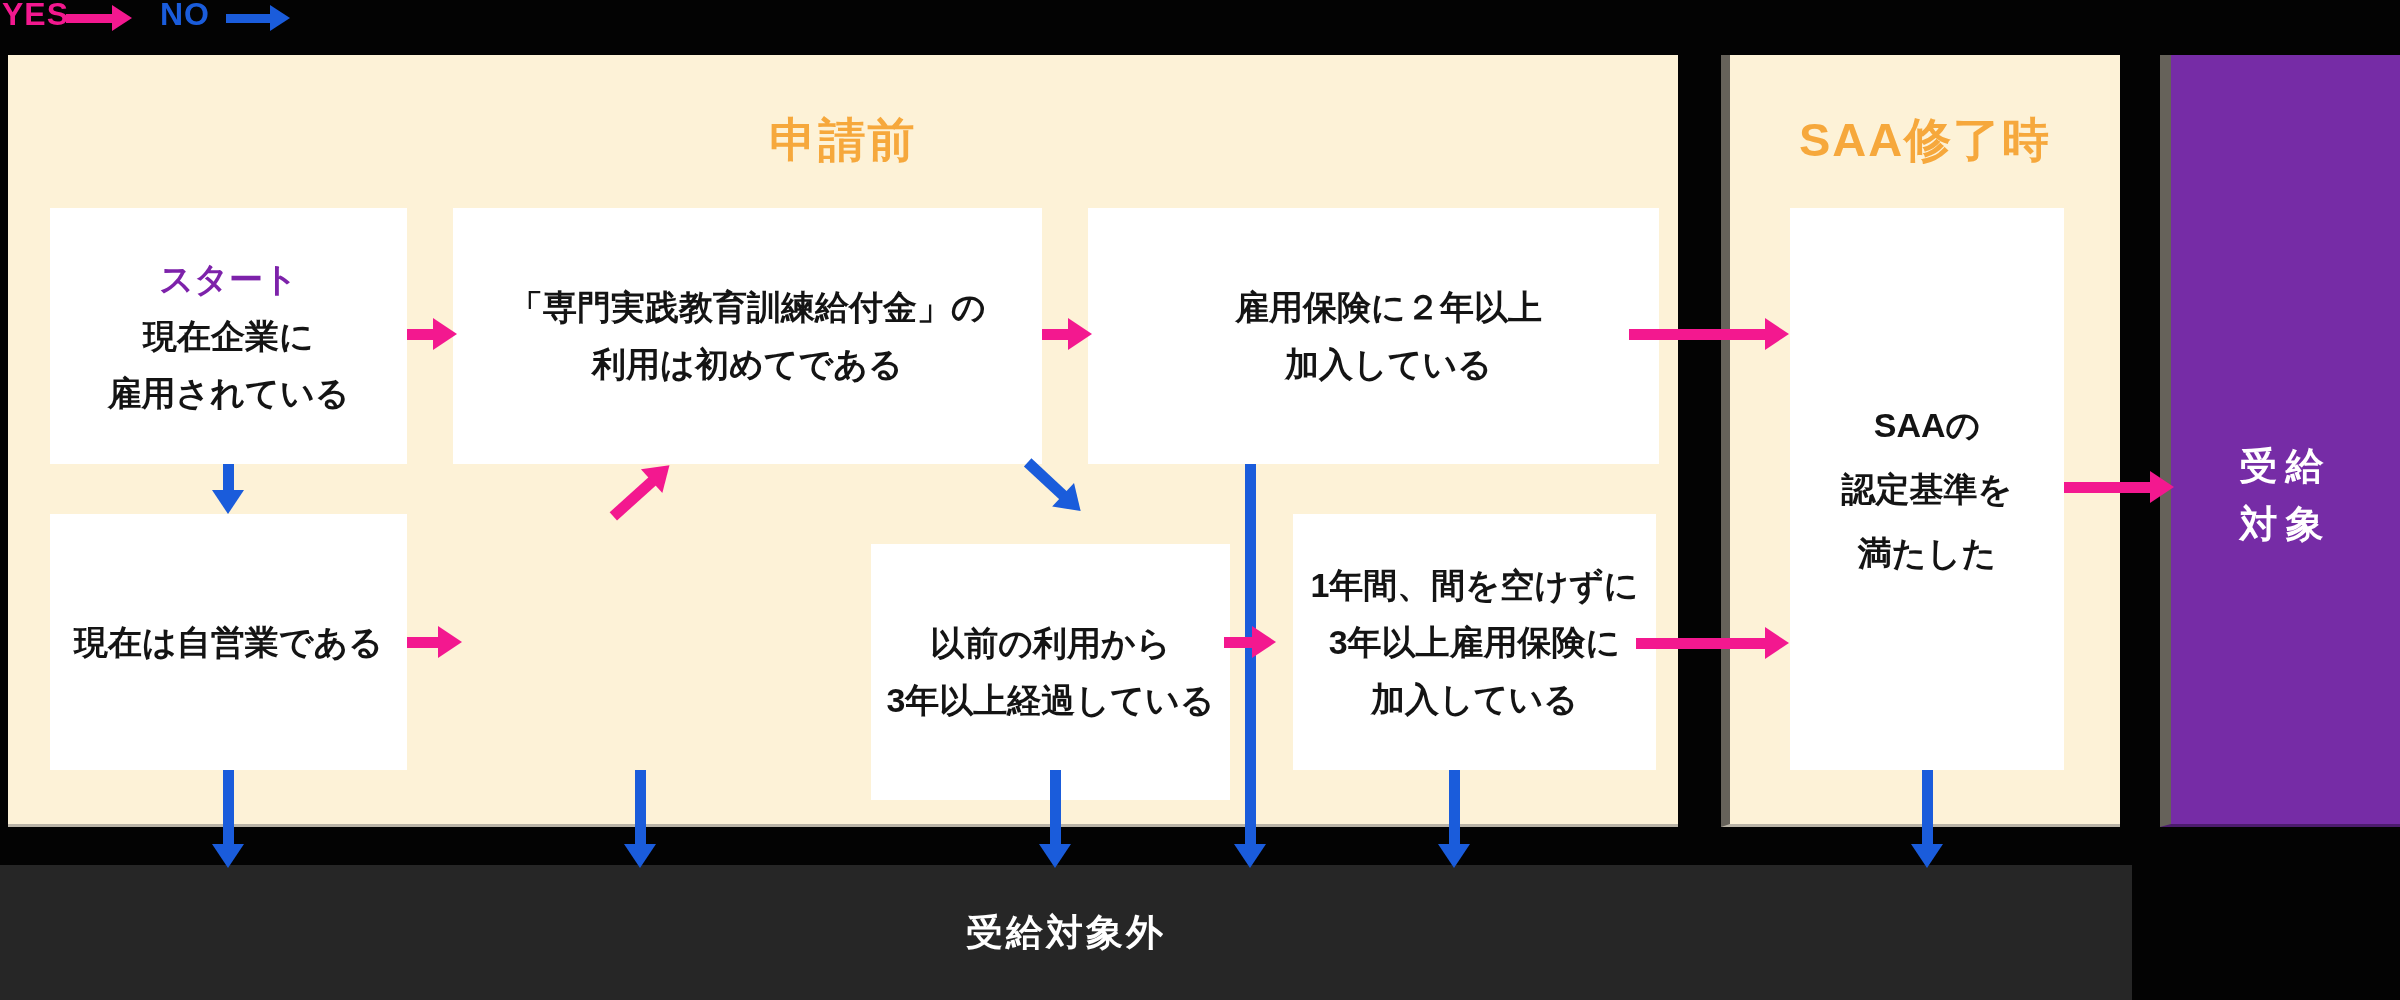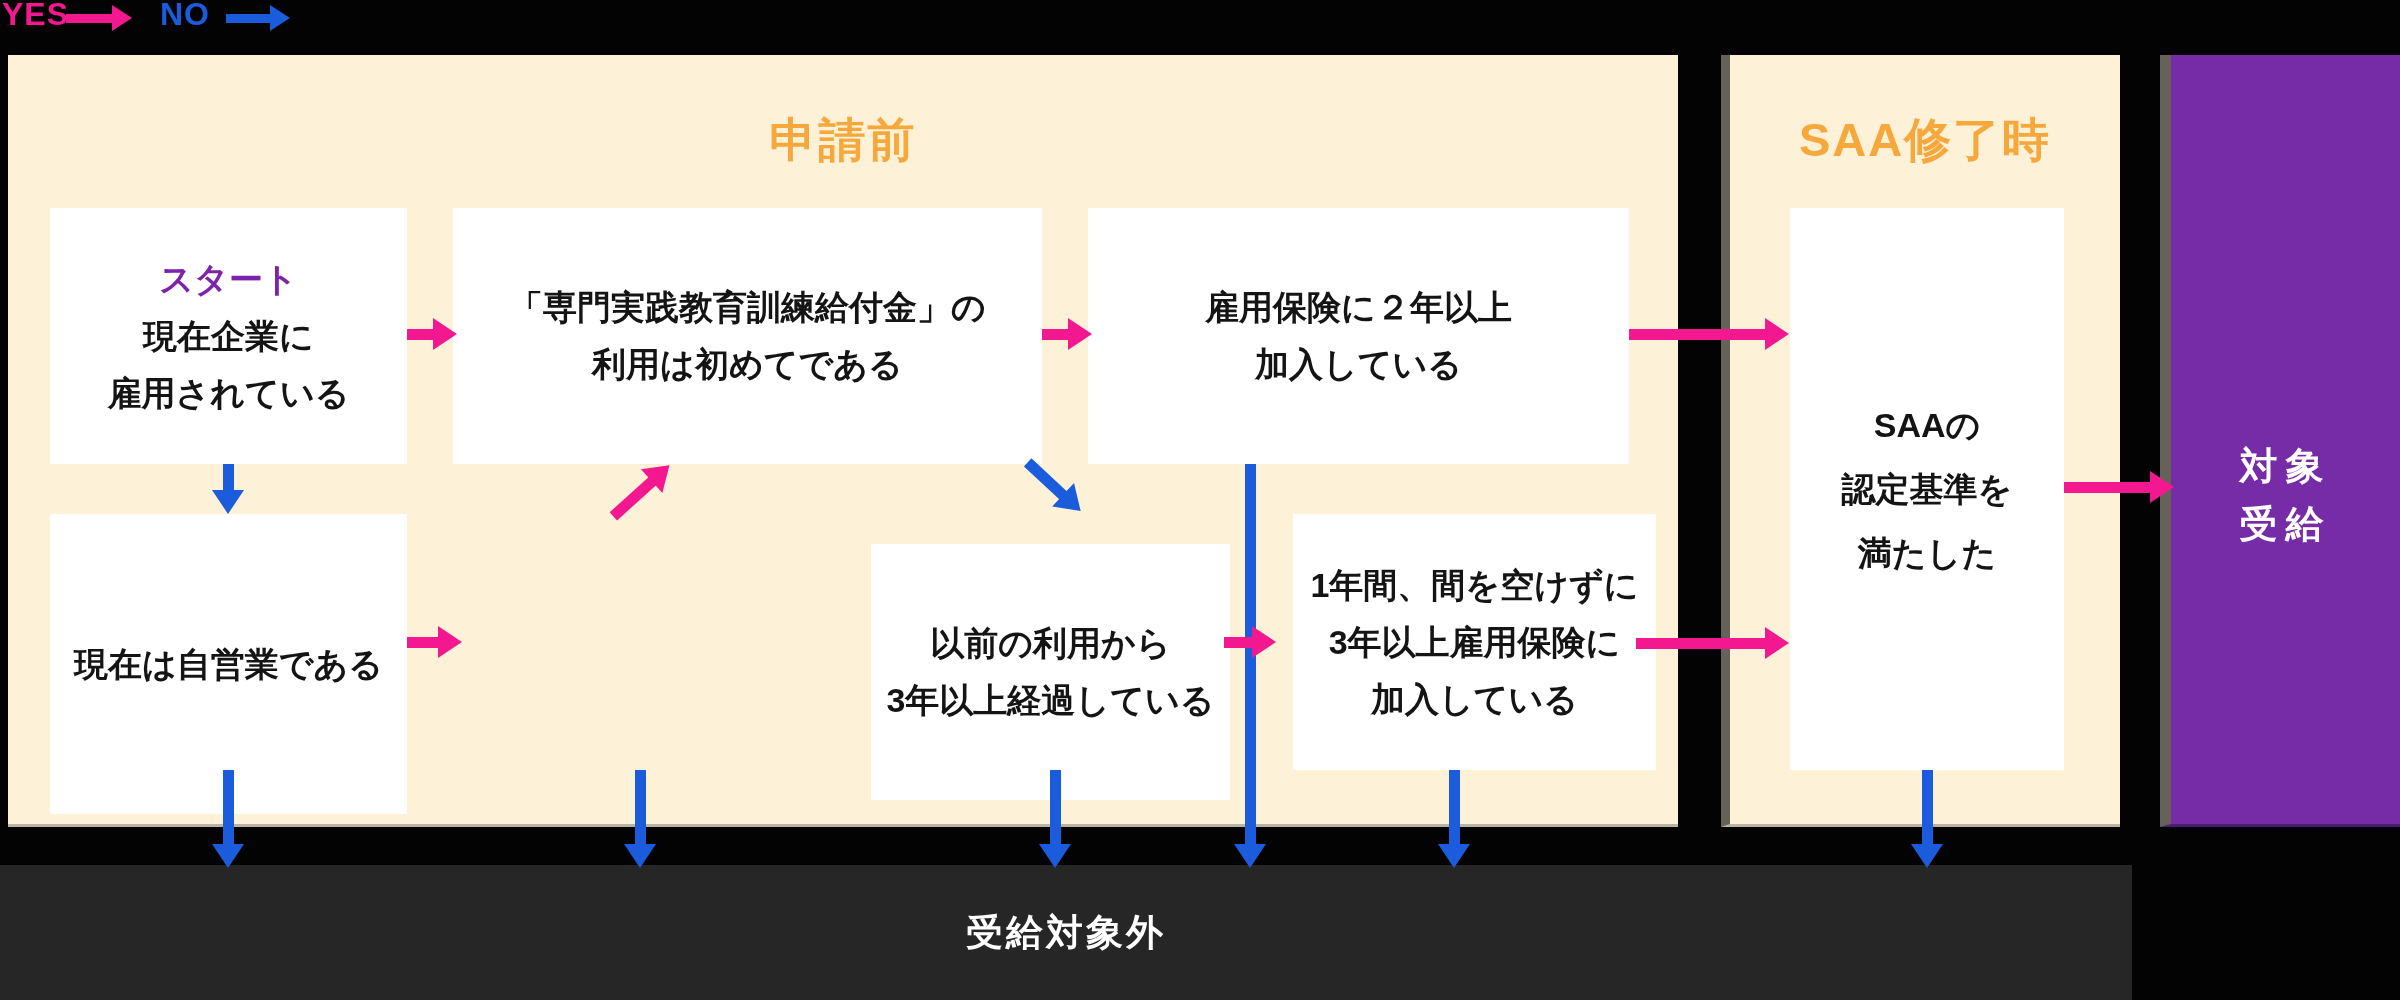--- a/index.html
+++ b/index.html
@@ -18,22 +18,22 @@
   .result-text{position:absolute;top:382px;left:0;width:100%;text-align:center;color:#fff;font-size:38px;font-weight:700;line-height:58px;letter-spacing:8px;}
   
   .box{
     position:absolute;background:#fff;z-index:4;display:flex;flex-direction:column;
     align-items:center;justify-content:center;text-align:center;
     color:#141414;font-size:34px;font-weight:600;line-height:57px;
   }
   .box .tag{color:var(--start,#7d22aa);font-weight:700;}
   .b1{left:50px;top:208px;width:357px;height:256px;}
   .b2{left:453px;top:208px;width:589px;height:256px;}
-  .b3{left:1088px;top:208px;width:541px;height:256px;}
-  .b4{left:50px;top:514px;width:357px;height:300px;}
+  .b3{left:1088px;top:208px;width:541px;height:256px;padding-left:30px;}
+  .b4{left:50px;top:514px;width:357px;height:256px;}
   .b5{left:458px;top:514px;width:364px;height:256px;}
   .b6{left:871px;top:544px;width:359px;height:256px;}
   .b7{left:1273px;top:514px;width:363px;height:256px;margin-left:20px;}
   .b8{left:1790px;top:208px;width:274px;height:562px;line-height:64px;}
   
   .bottom-bar{
     position:absolute;left:0;top:865px;width:2132px;height:135px;z-index:2;
     background:var(--bar,#262626);display:flex;align-items:center;justify-content:center;
     color:#fff;font-size:37px;font-weight:700;letter-spacing:3px;
   }
@@ -75,22 +75,22 @@
     </span>
 
   <section class="panel pre">
     <h2>申請前</h2>
   </section>
   <section class="panel saa">
     <h2>SAA修了時</h2>
   </section>
   <section class="panel result">
     <div class="result-text">
+      <div>受給</div>
       <div>対象</div>
-      <div>受給</div>
     </div>
   </section>
 
   <div class="box b1">
     <div class="tag">スタート</div>
     <div>現在企業に</div>
     <div>雇用されている</div>
   </div>
   <div class="box b2">
     <div>「専門実践教育訓練給付金」の</div>

